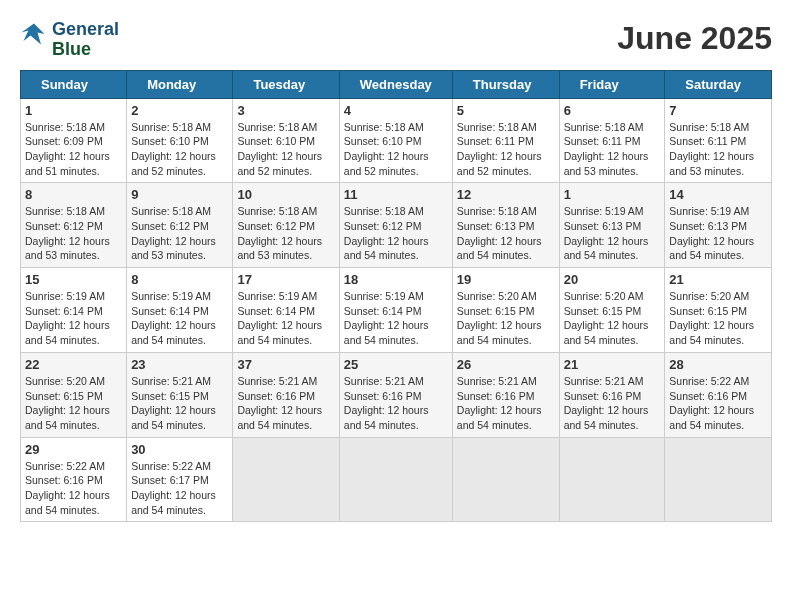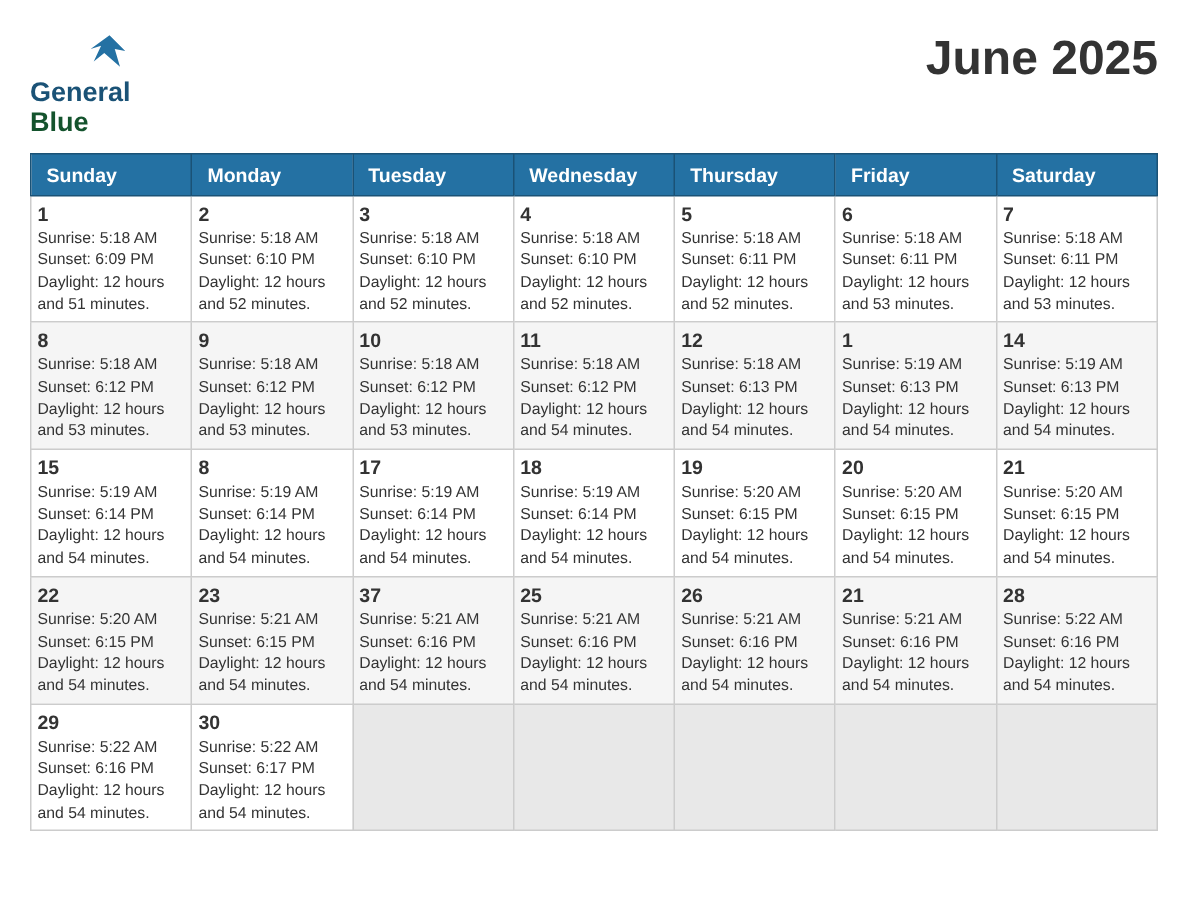--- a/index.html
+++ b/index.html
@@ -11,23 +11,22 @@
       padding: 20px;
     }
     .header {
       display: flex;
       justify-content: space-between;
       align-items: flex-start;
       margin-bottom: 10px;
     }
     .logo {
       display: flex;
-      align-items: flex-end;
+      align-items: flex-start;
       gap: 4px;
-      flex-direction: column;
     }
     .logo-text {
       font-size: 18px;
       font-weight: bold;
       color: #333;
       line-height: 1.1;
     }
     .logo-text span {
       color: #1a5276;
     }
@@ -49,21 +48,21 @@
       color: #333;
     }
     .calendar {
       width: 100%;
       border-collapse: collapse;
       font-size: 11px;
     }
     .calendar thead th {
       background-color: #2471a3;
       color: #fff;
-      padding: 6px 10px;
+      padding: 6px 20px;
       text-align: left;
       font-size: 13px;
       font-weight: bold;
       border: 1px solid #1a5276;
     }
     .calendar tbody td {
       border: 1px solid #ccc;
       vertical-align: top;
       padding: 4px;
       width: calc(100% / 7);

